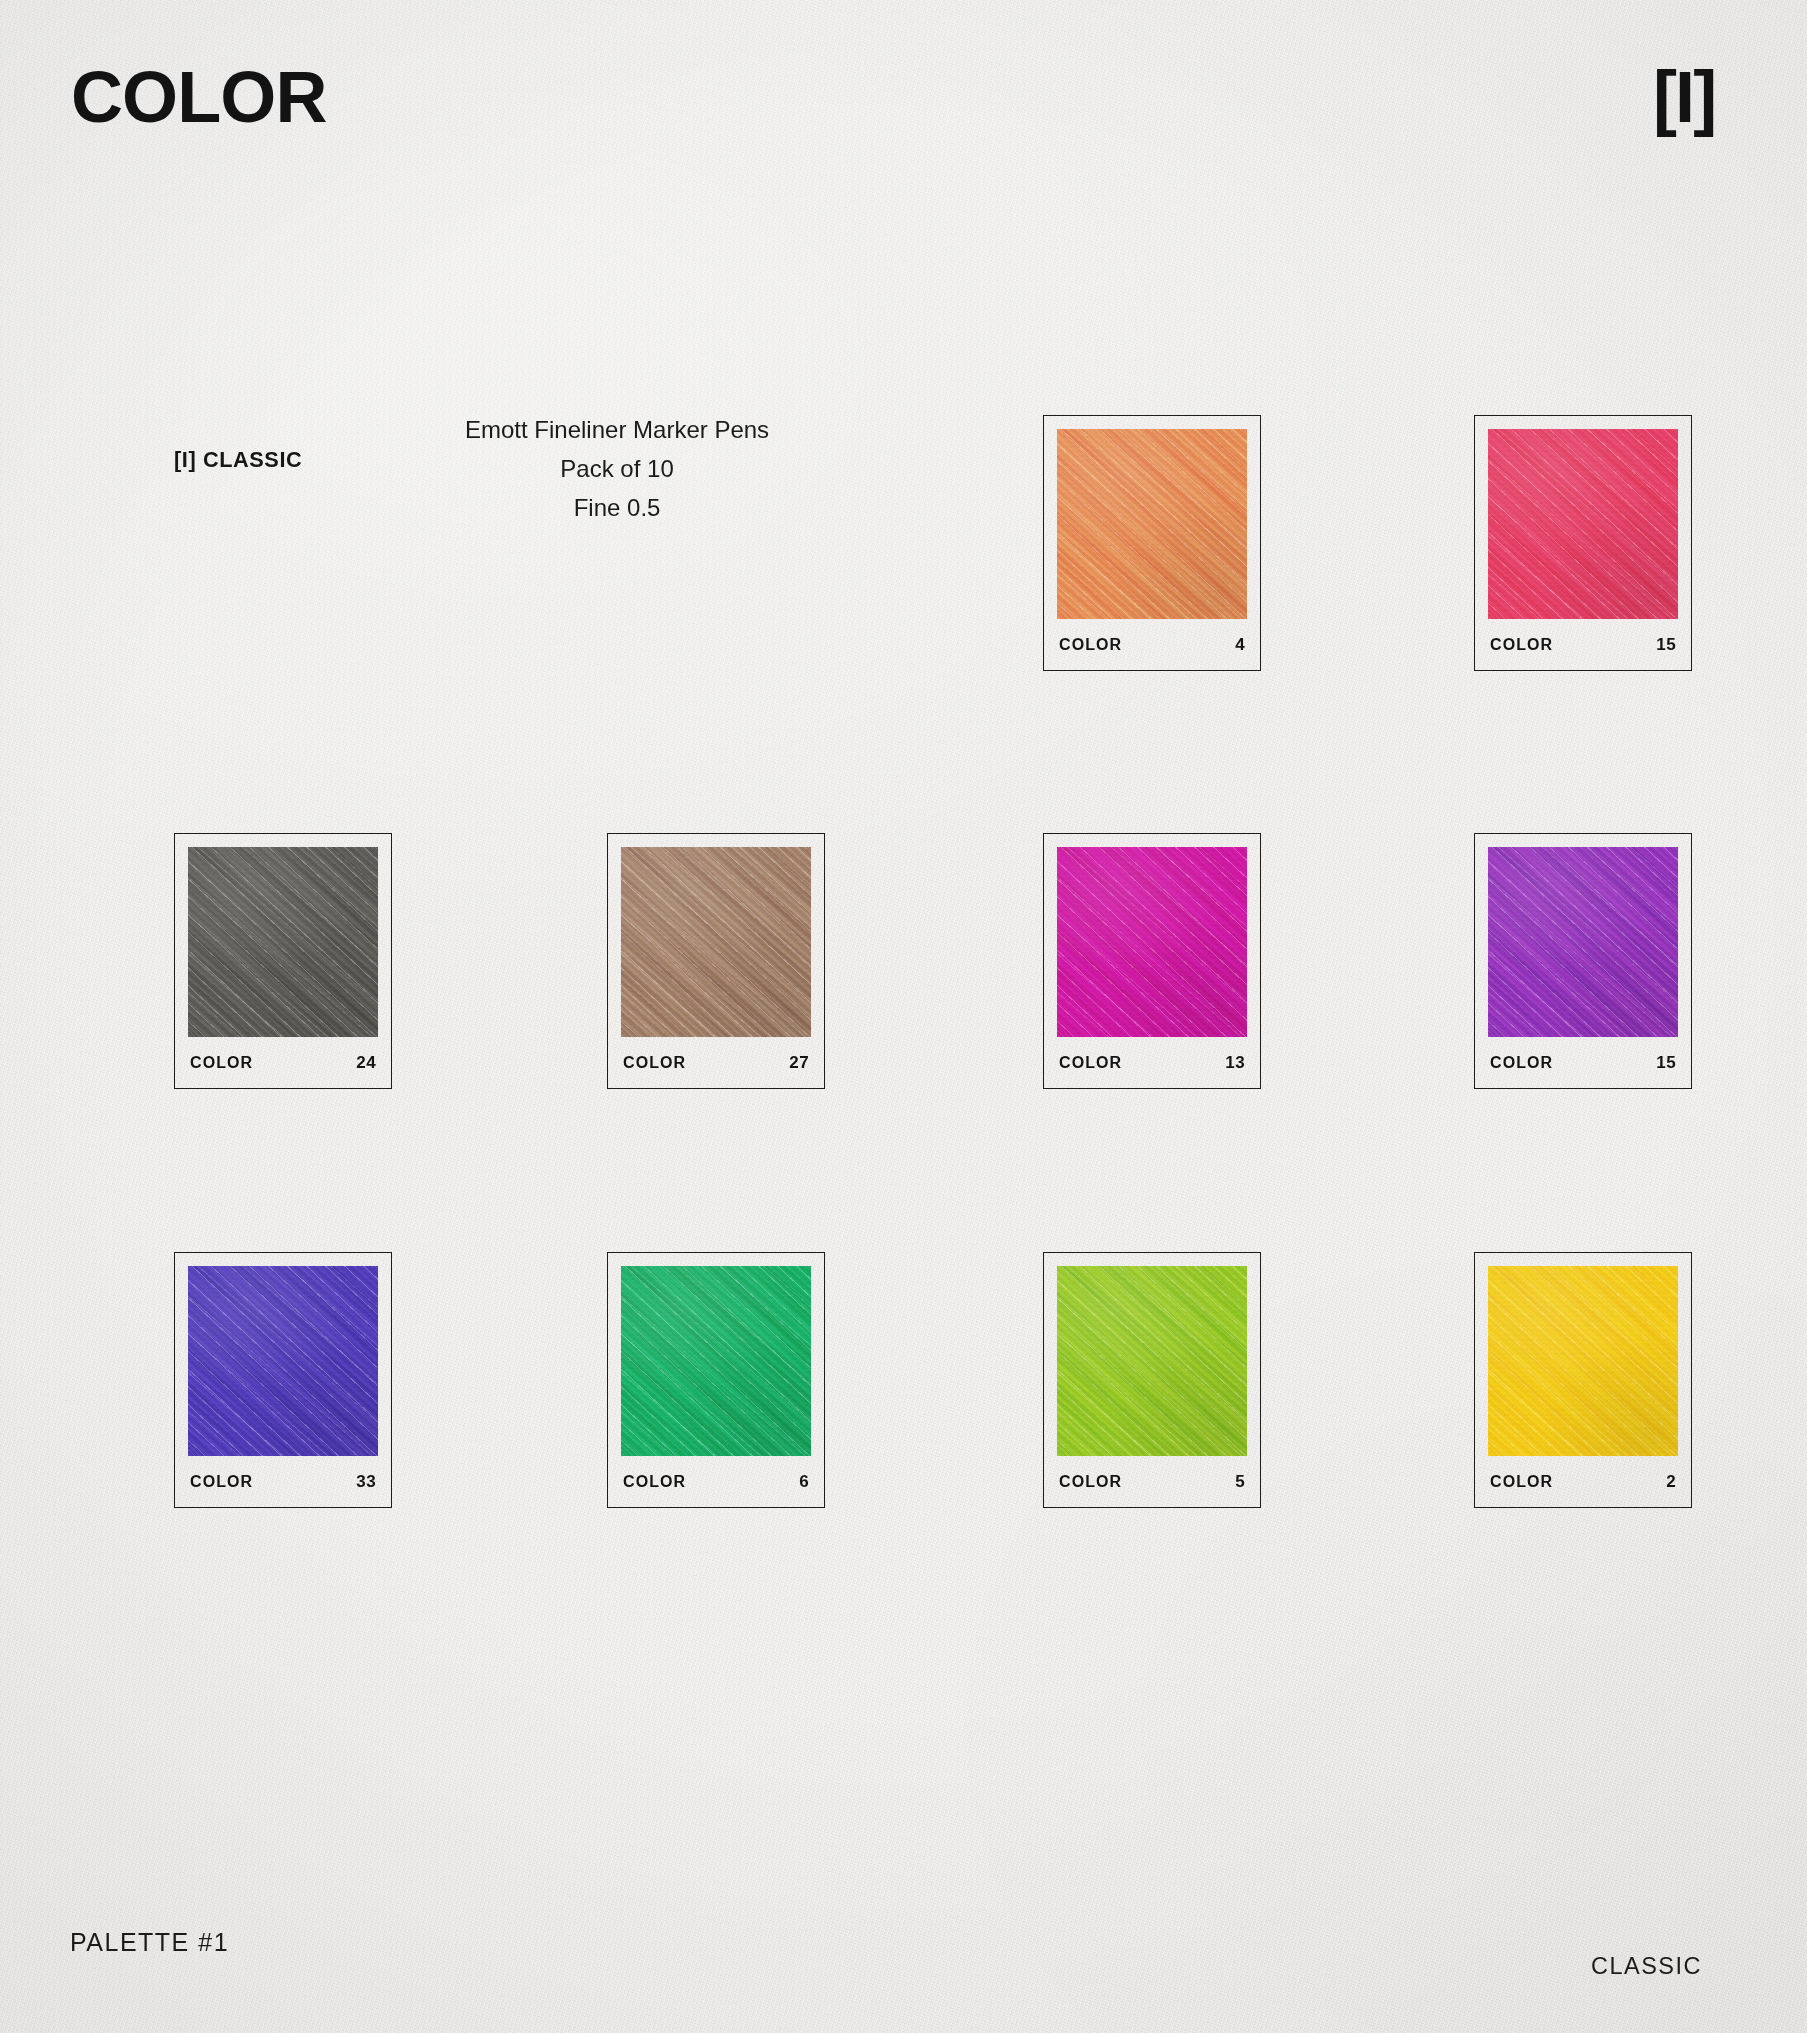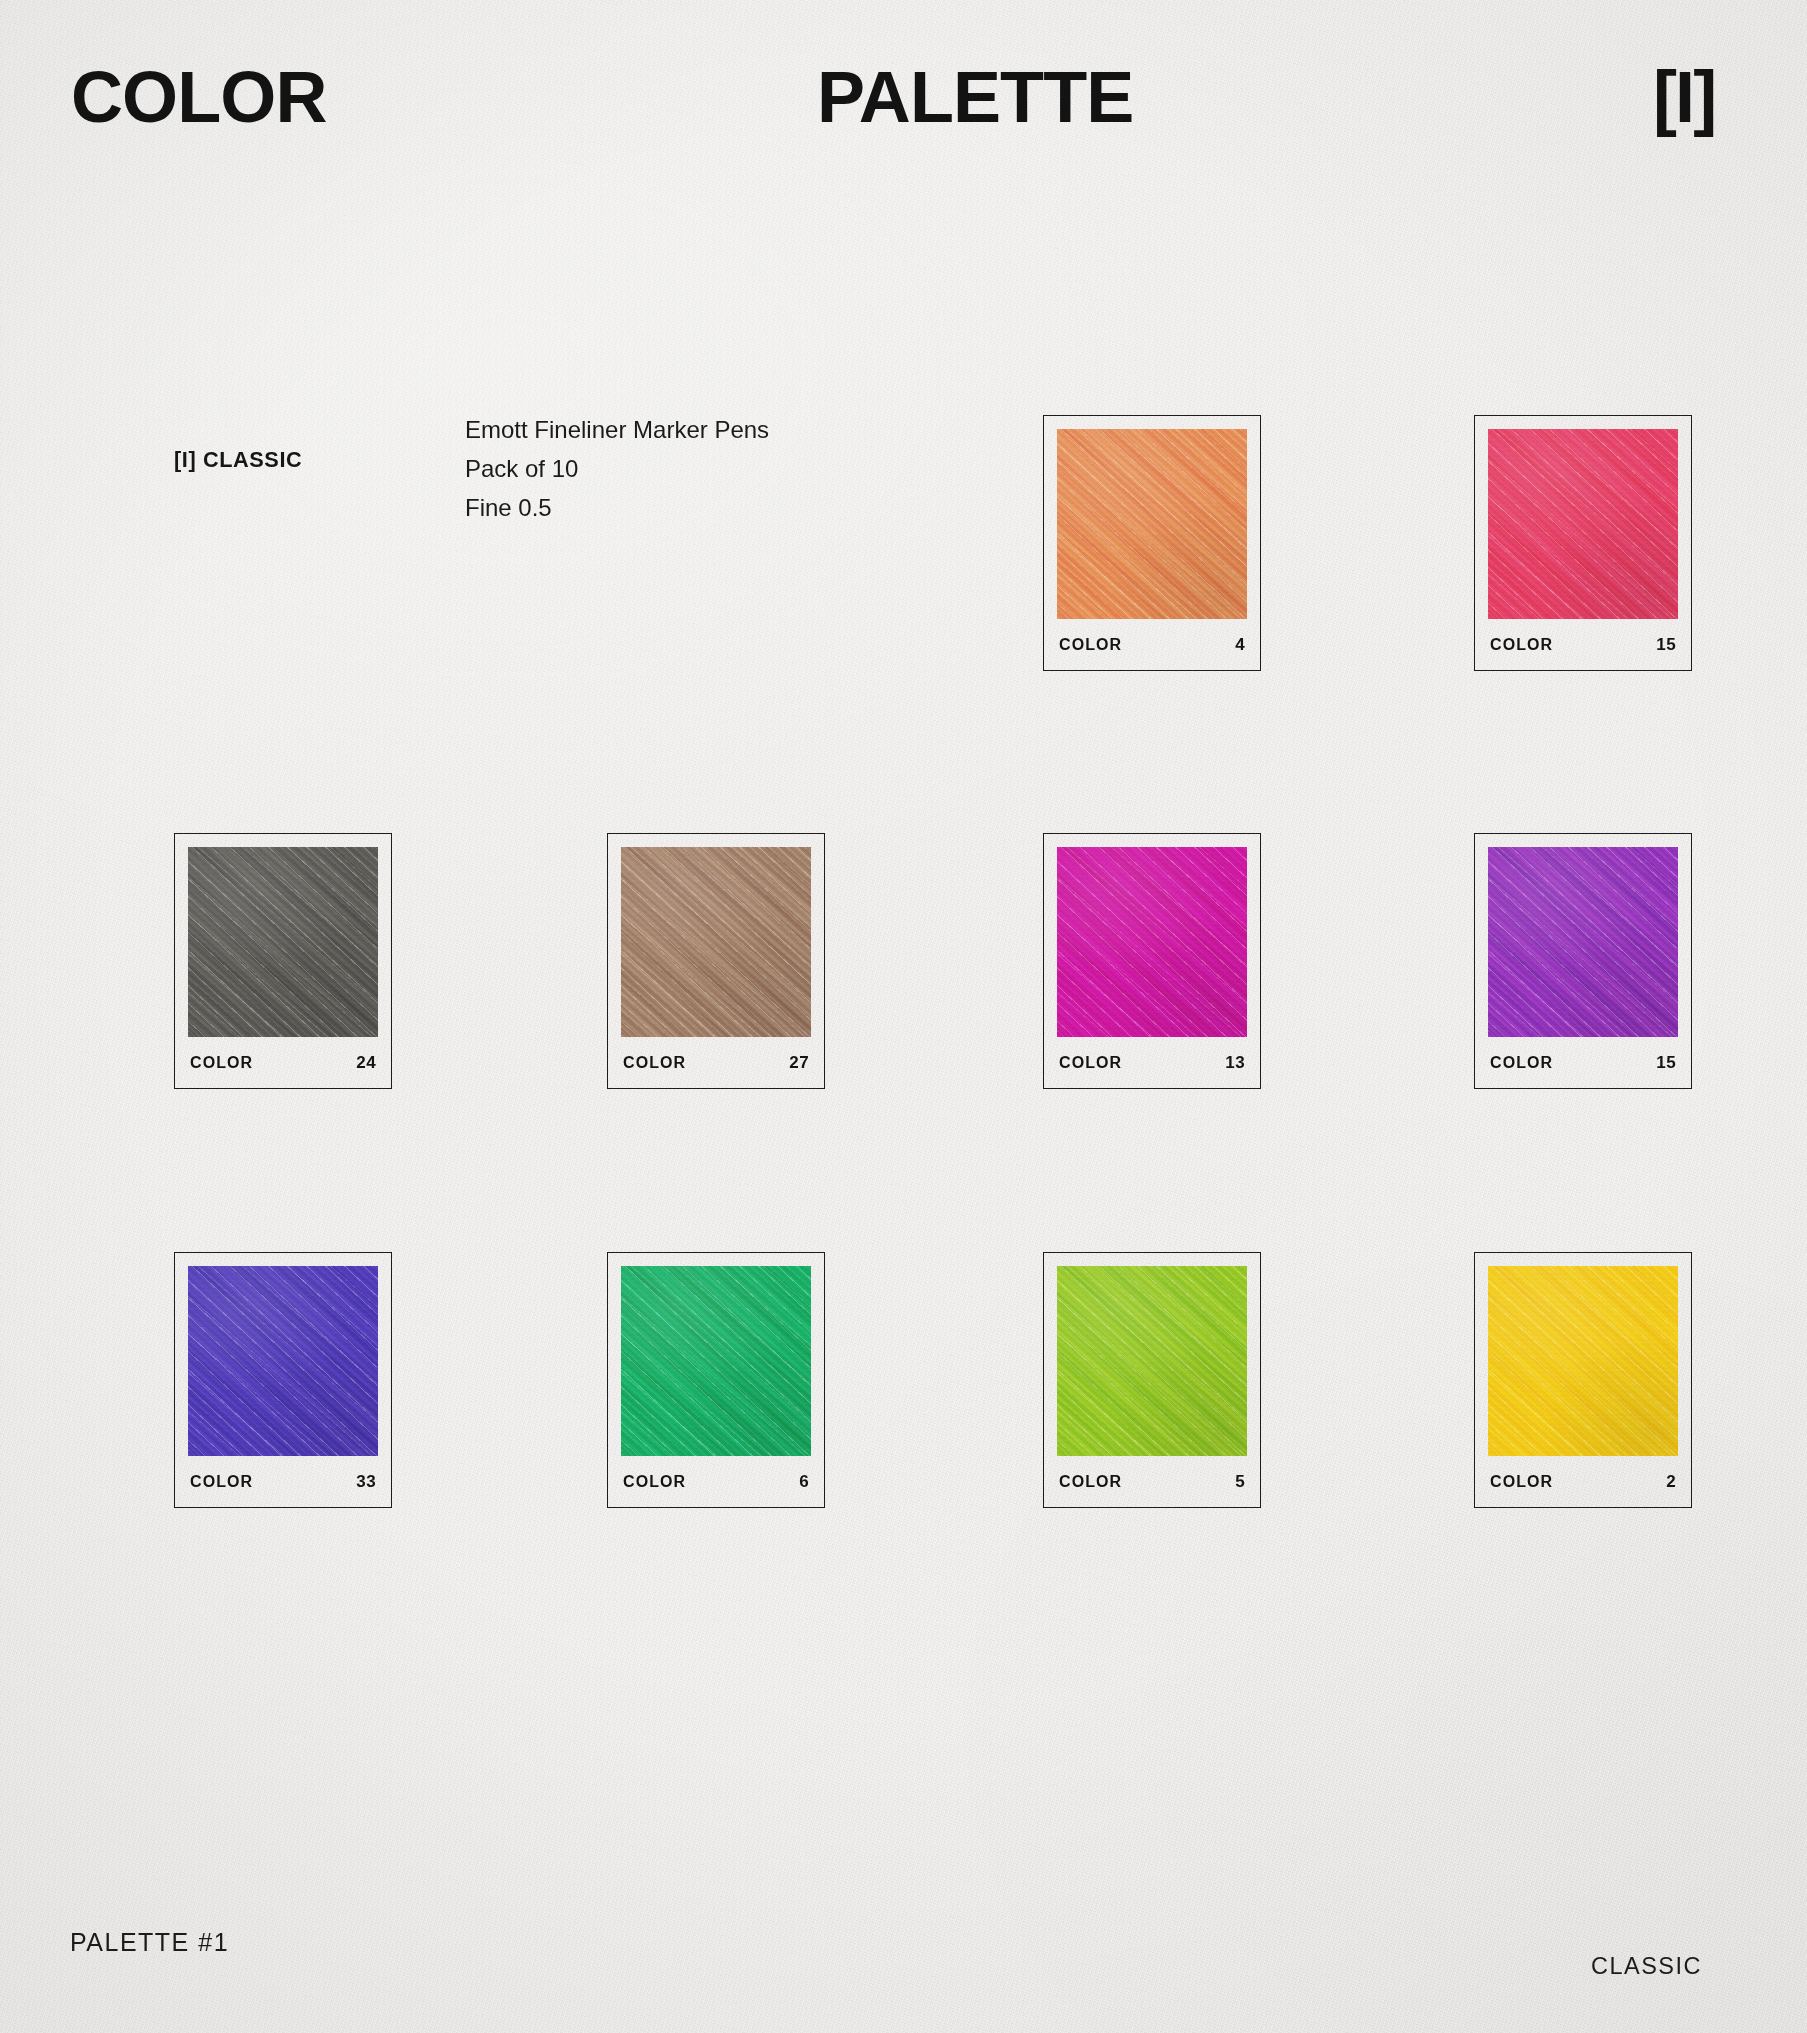--- a/index.html
+++ b/index.html
@@ -35,21 +35,21 @@
     pointer-events:none; z-index:0; opacity:.35;
     background-image:
       repeating-conic-gradient(from 0deg at 50% 50%, rgba(0,0,0,.03) 0deg 12deg, rgba(255,255,255,.05) 12deg 24deg);
     background-size:6.6px 6.6px;
   }
   .vignette{
     position:absolute; inset:0; z-index:0; pointer-events:none;
     background:radial-gradient(ellipse 1412px 1412px at 50% 45%, rgba(0,0,0,0) 55%, rgba(0,0,0,.045) 100%);
   }
 
-  .sheet{ position:relative; z-index:2; width:1772px; height:2034px; }
+  .sheet{ position:relative; z-index:2; width:1772px; height:2034px;text-align:center; }
 
   
   .masthead{
     position:absolute; left:0; top:55px; width:1808px; height:87px;
   }
   .mast-word{
     position:absolute;
     font-weight:700;
     font-size:72px;
     line-height:85px;
@@ -161,21 +161,20 @@
 <body>
 
 <div class="paper-grain"></div>
 <div class="paper-grain2"></div>
 <div class="vignette"></div>
 
 <div class="sheet">
 
   <div class="masthead">
     <div class="mast-word mast-left">COLOR</div>
-    <div class="mast-word mast-center">PALETTE</div>
     <div class="mast-word mast-right">[I]</div>
   </div>
 
   <div class="meta-tag">[I] CLASSIC</div>
 
   <div class="meta-desc">
     <div>Emott Fineliner Marker Pens</div>
     <div>Pack of 10</div>
     <div>Fine 0.5</div>
   </div>

